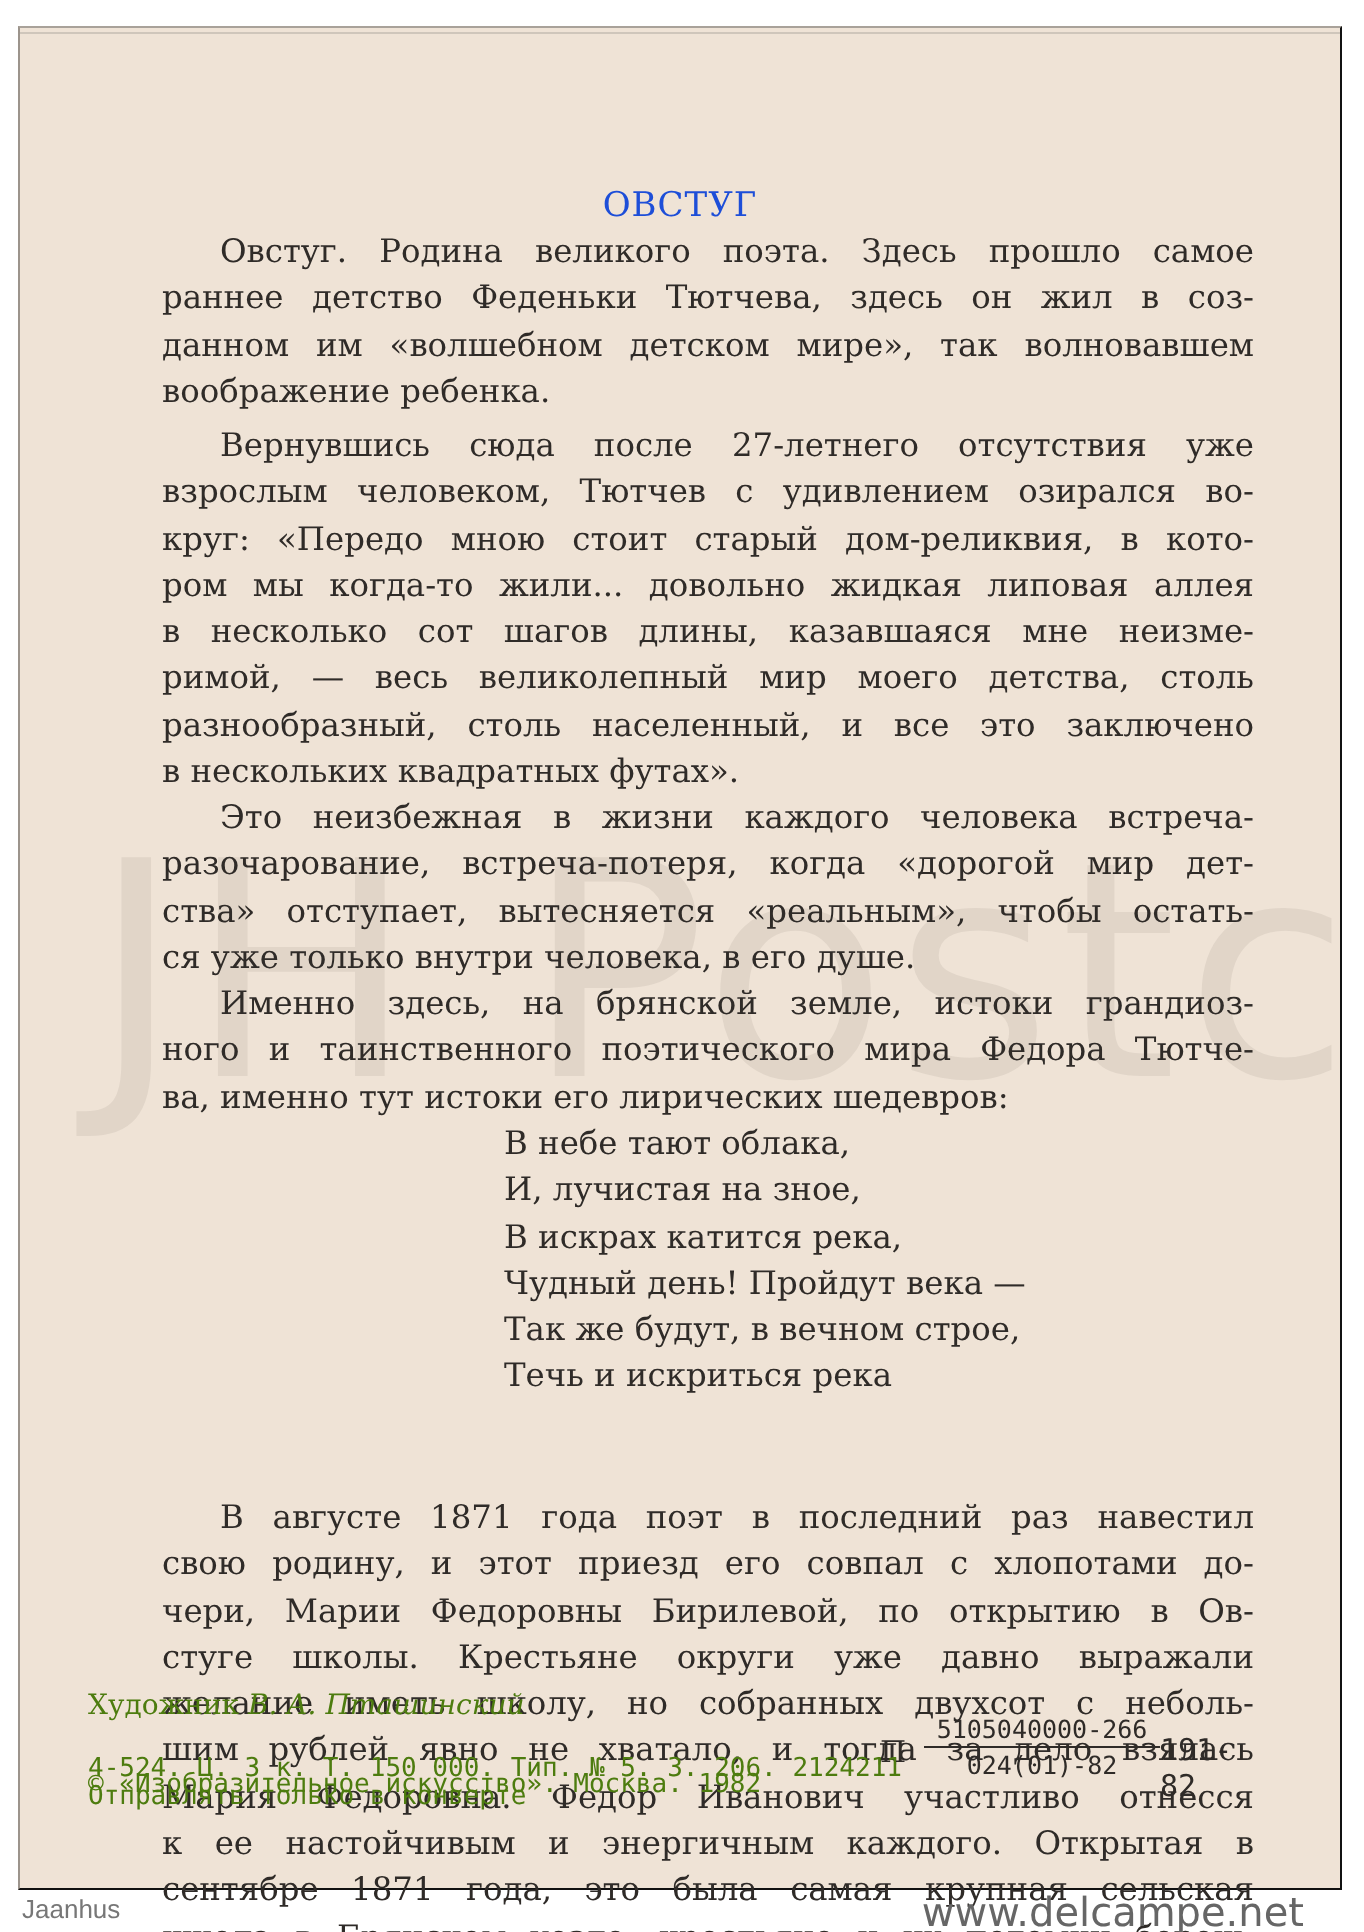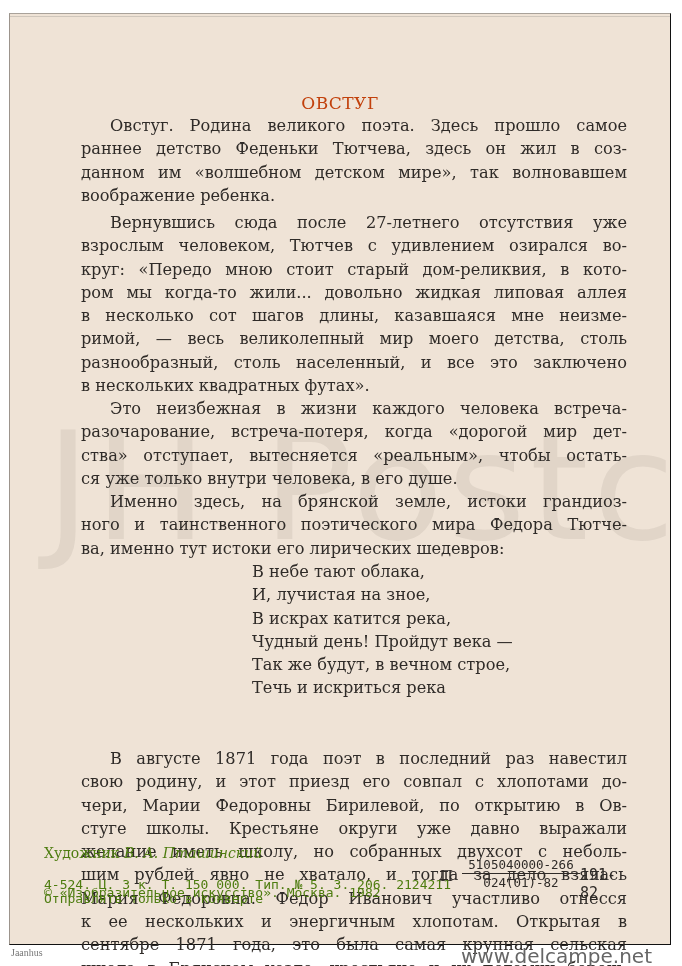--- a/index.html
+++ b/index.html
@@ -15,21 +15,21 @@
     box-sizing:border-box;
   }
   .top-line { position:absolute; left:0; right:0; top:2px; height:1px; background:#cfc6bb; }
   .watermark {
     position:absolute; left:36px; top:398px; font-family:"DejaVu Sans", sans-serif;
     font-size:150px; color:rgba(160,150,140,0.18); letter-spacing:4px; white-space:nowrap;
     line-height:1; pointer-events:none;
   }
   .title {
     position:absolute; left:0; right:0; top:79px; text-align:center;
-    font-size:17px; color:#c2410c; letter-spacing:0.5px;
+    font-size:17px; color:#1d4ed8; letter-spacing:0.5px;
   }
   .text {
     position:absolute; left:71px; width:546px; color:#2f2b28;
     font-size:16.2px; line-height:23.3px;
   }
   .line { display:block; text-align:justify; text-align-last:justify; white-space:nowrap; height:23.3px; }
   .line.last { text-align-last:left; }
   .line.indent { padding-left:29px; }
   .poem { position:absolute; left:209px; color:#2f2b28; font-size:16.2px; line-height:23.3px; }
   .poem .pl { display:block; white-space:nowrap; height:23.3px;margin-left:33px; }
@@ -41,21 +41,21 @@
   .artist i { font-style:italic; }
   .pub1 { top:866px;margin-top:20px; }
   .pub2 { top:878px; }
   .pub3 { top:892px; }
   .index { position:absolute; left:440px; top:857px; color:#2f2b28; font-family:"DejaVu Sans Mono", monospace; font-size:13px; }
   .index .p { position:absolute; left:0; top:10px; font-family:"DejaVu Serif", serif; font-size:15px; }
   .index .frac { position:absolute; left:22px; top:0; width:118px; text-align:center; }
   .index .num { border-bottom:1px solid #2f2b28; padding-bottom:1px; font-size:12.5px; }
   .index .den { padding-top:1px; font-size:12.5px; }
   .index .tail { position:absolute; left:140px; top:9px; font-size:15px; }
-  .footer-left { position:absolute; left:11px; top:947px; font-family:Liberation Serif, serif; font-size:10px; color:#777; }
+  .footer-left { position:absolute; left:11px; top:947px; font-family:Liberation Sans, sans-serif; font-size:13px; color:#777; }
   .footer-right { position:absolute; right:30px; top:944px; font-family:"DejaVu Sans", sans-serif; font-size:20px; color:#666; }
 </style>
 </head>
 <body>
 
 <div class="card">
   <div class="top-line"></div>
   <div class="watermark">JH Postcards</div>
 
   <div class="title">ОВСТУГ</div>
@@ -101,21 +101,21 @@
   </div>
 
   <div class="text" style="top:733px">
     <span class="line indent">В августе 1871 года поэт в последний раз навестил</span>
     <span class="line">свою родину, и этот приезд его совпал с хлопотами до-</span>
     <span class="line">чери, Марии Федоровны Бирилевой, по открытию в Ов-</span>
     <span class="line">стуге школы. Крестьяне округи уже давно выражали</span>
     <span class="line">желание иметь школу, но собранных двухсот с неболь-</span>
     <span class="line">шим рублей явно не хватало, и тогда за дело взялась</span>
     <span class="line">Мария Федоровна. Федор Иванович участливо отнесся</span>
-    <span class="line">к ее нескольких и энергичным хлопотам. Открытая в</span>
+    <span class="line">к ее настойчивым и энергичным каждого. Открытая в</span>
     <span class="line">сентябре 1871 года, это была самая крупная сельская</span>
     <span class="line">школа в Брянском уезде, крестьяне и их потомки береж-</span>
 
   </div>
 </div>
 
 <div class="imprint artist">
   <span>Художник</span>
   <i>В. А. Пташинский</i>
 </div>

